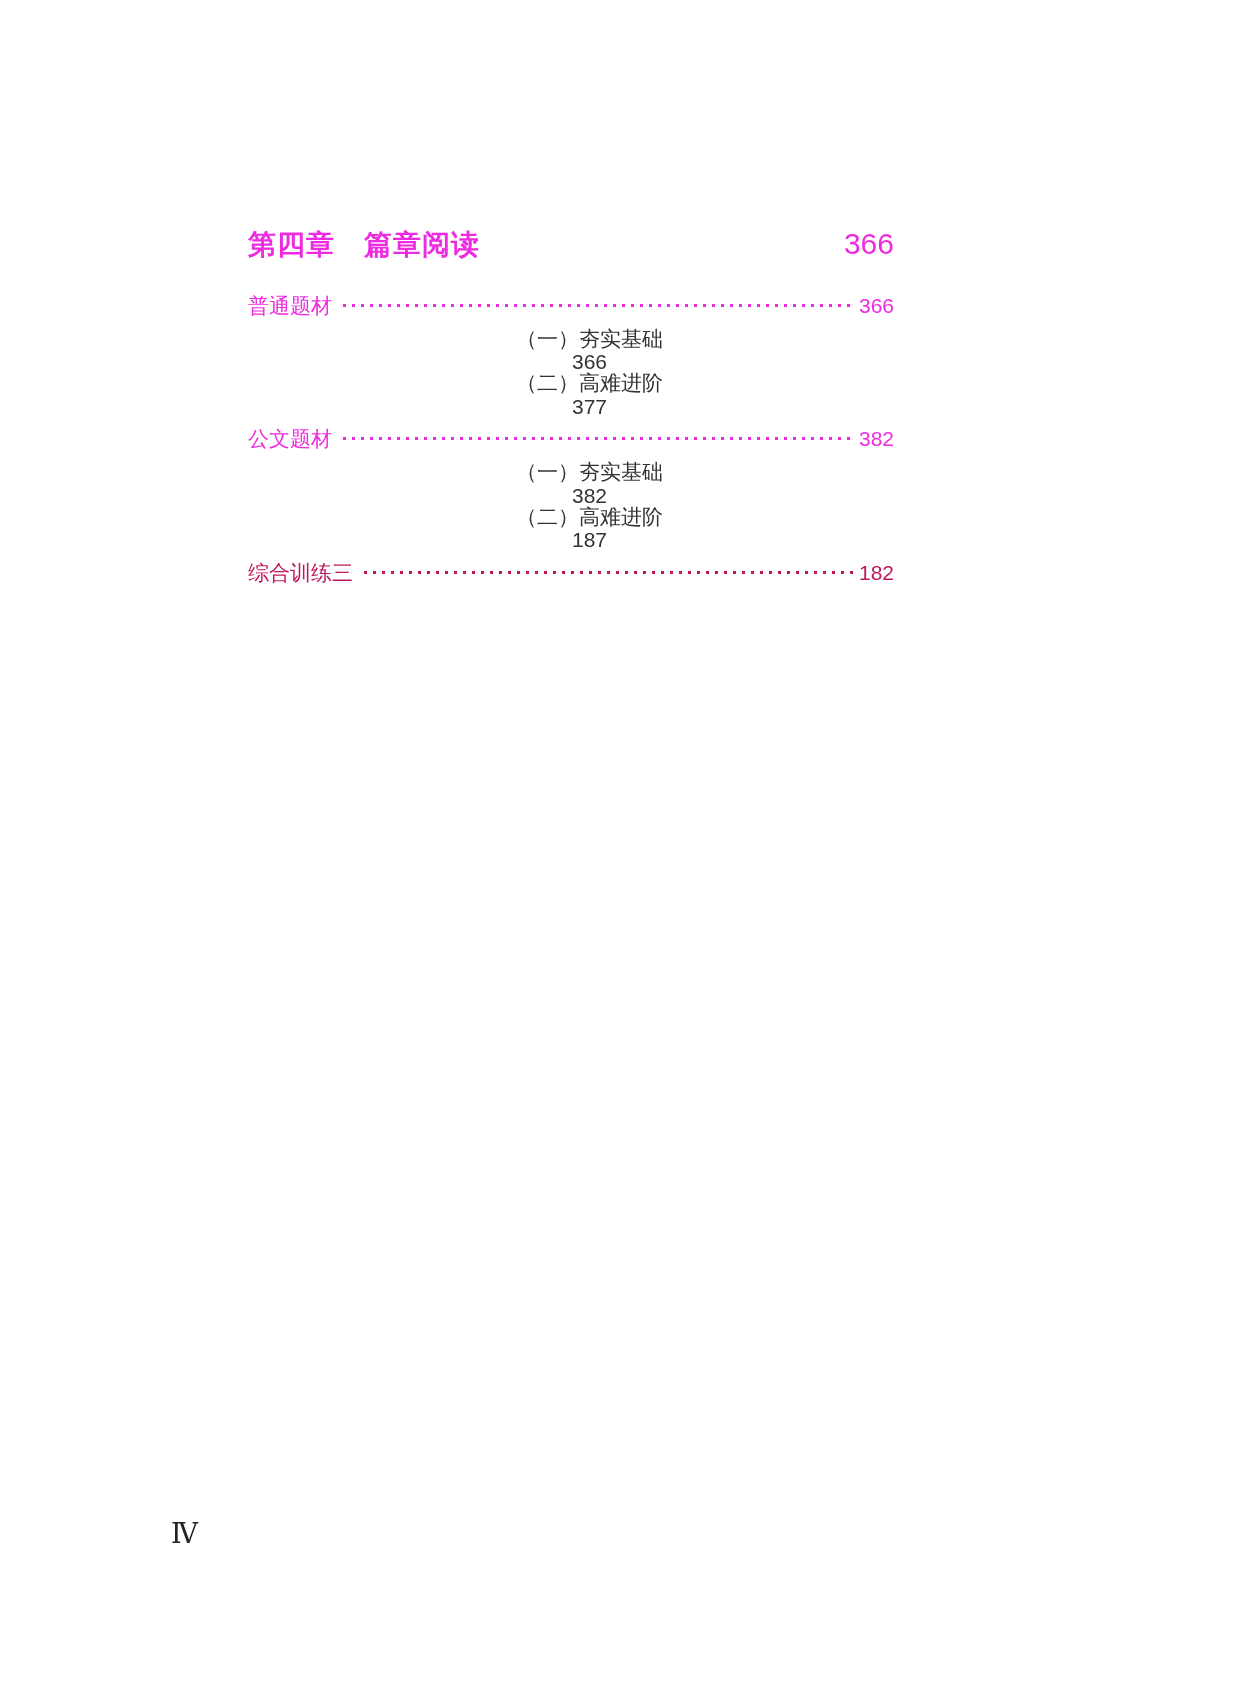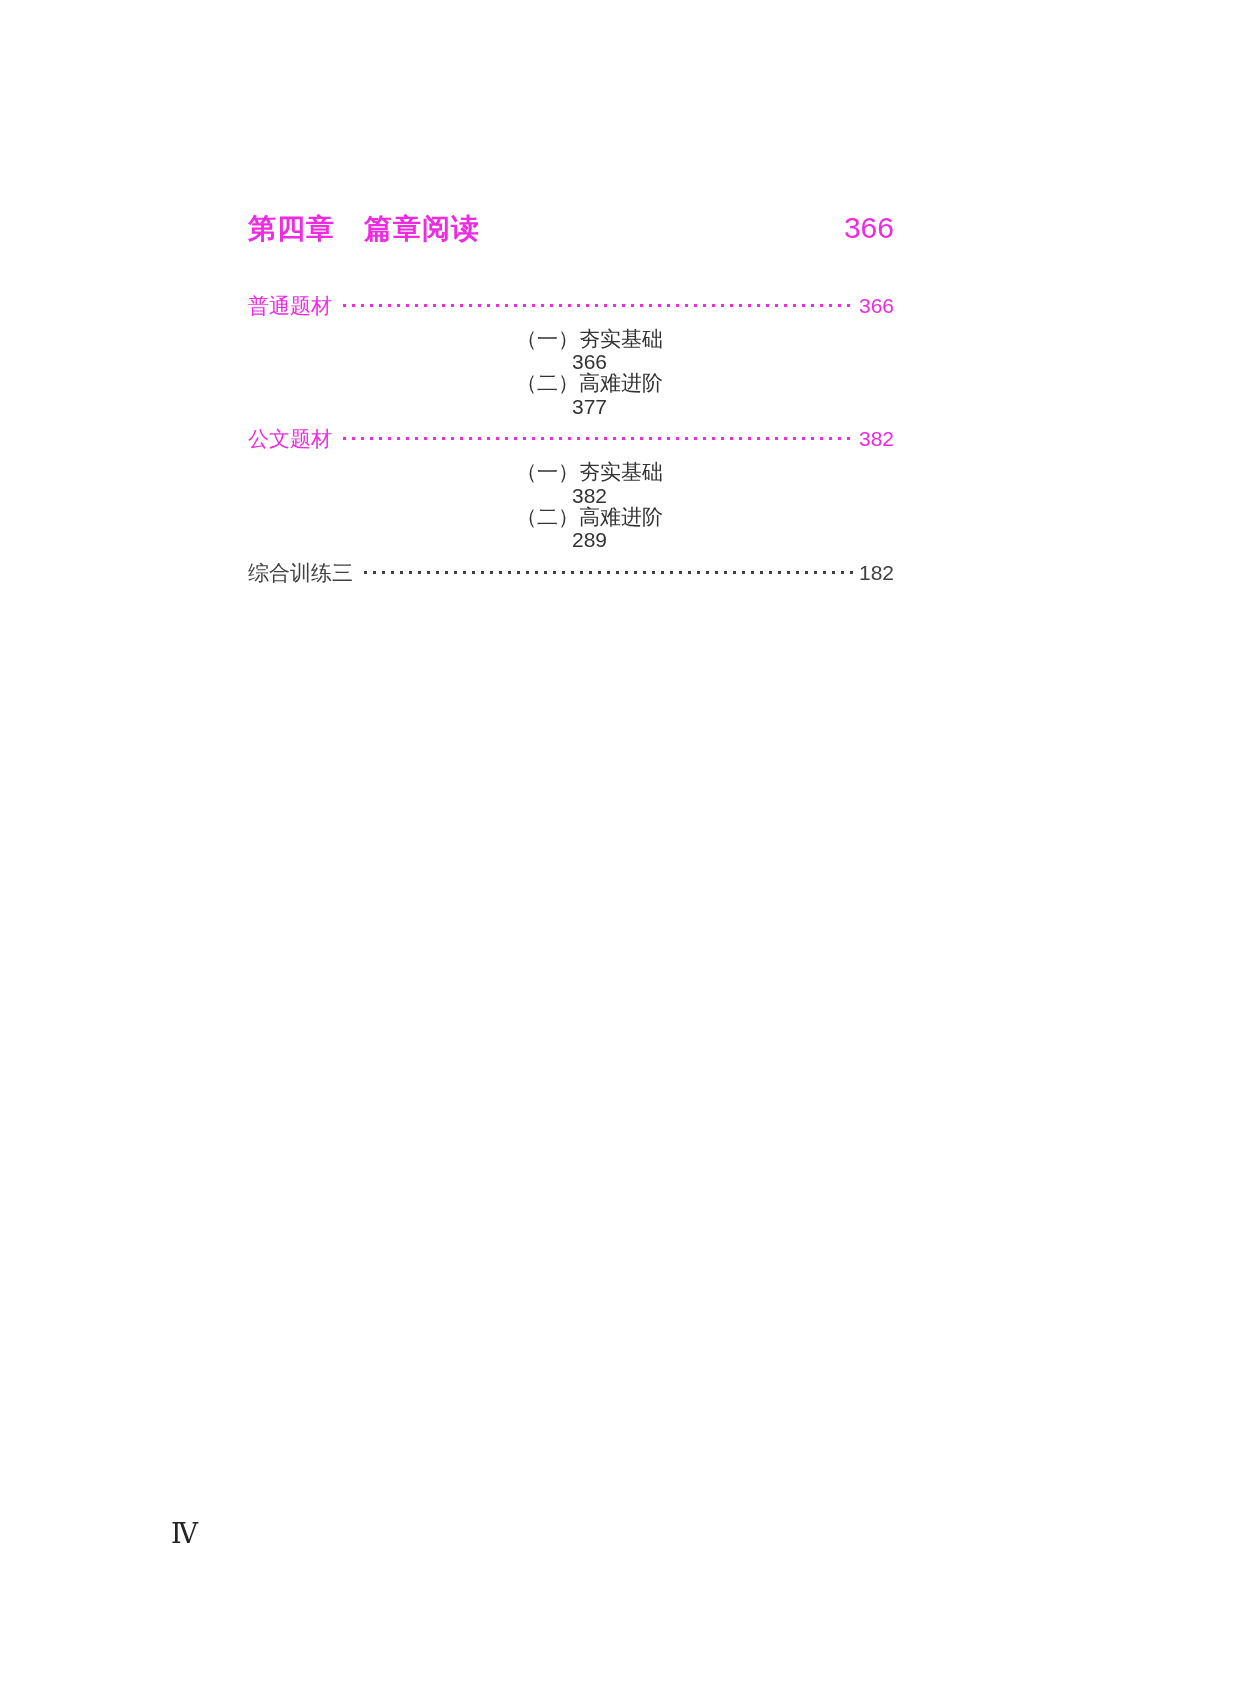--- a/index.html
+++ b/index.html
@@ -8,21 +8,21 @@
     background:#ffffff;
     font-family:"Liberation Sans","DejaVu Sans",sans-serif;
     position:relative;
     overflow:hidden;
   }
   .page{position:absolute;inset:0;background:#ffffff;}
 
   
   .chapter-row{
     position:absolute;
-    left:248px;right:352px;top:210px;
+    left:248px;right:352px;top:226px;
     display:flex;align-items:baseline;justify-content:space-between;
   }
   .chapter-title{
     font-size:28px;
     font-weight:700;
     letter-spacing:1px;
   }
   .chapter-page{
     font-size:30px;
     font-weight:400;
@@ -96,23 +96,23 @@
       <span class="p">382</span>
     </div>
       <div class="toc-row level-2" style="color: rgb(51, 51, 51);">
       <span class="t">（一）夯实基础</span>
       <span class="leader"></span>
       <span class="p">382</span>
     </div>
       <div class="toc-row level-2" style="color: rgb(51, 51, 51);">
       <span class="t">（二）高难进阶</span>
       <span class="leader"></span>
-      <span class="p">289</span>
+      <span class="p">187</span>
     </div>
-      <div class="toc-row level-1" style="color: #404040;">
+      <div class="toc-row level-1" style="color: #be185d;">
       <span class="t">综合训练三</span>
       <span class="leader"></span>
       <span class="p">182</span>
     </div>
     </div>
 
   <div class="folio" style="color: rgb(34, 34, 34);">Ⅳ</div>
 
 </div>
 

